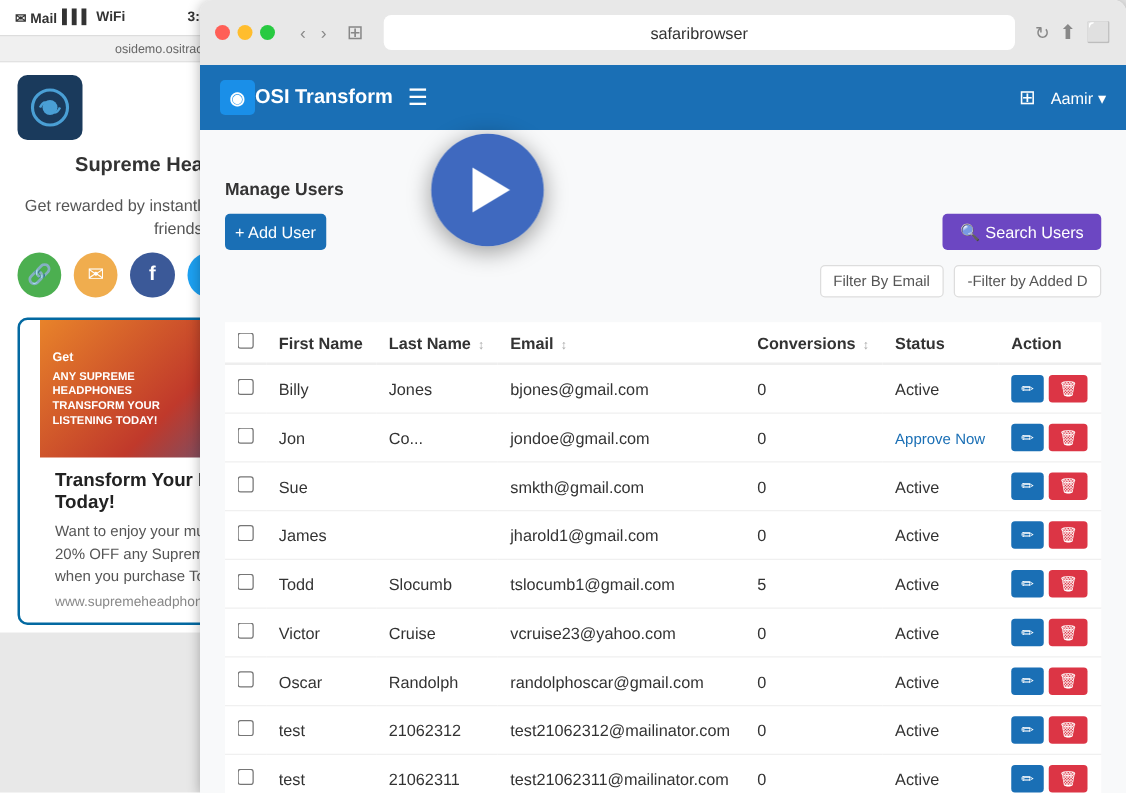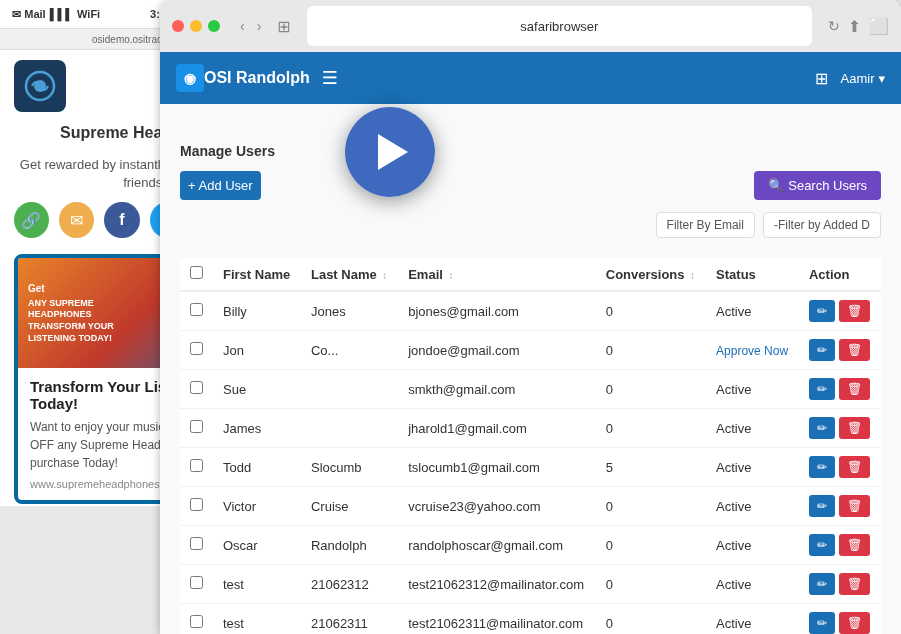--- a/index.html
+++ b/index.html
@@ -30,21 +30,21 @@
     .tl-red { background: #ff5f57; }
     .tl-yellow { background: #ffbd2e; }
     .tl-green { background: #28ca41; }
     .nav-btns { display: flex; gap: 4px; margin-left: 8px; }
     .nav-btn { background: none; border: none; font-size: 14px; color: #888; cursor: pointer; padding: 2px 4px; }
     .tab-icon { margin-left: 4px; font-size: 16px; color: #888; }
     .address-bar {
       flex: 1;
       background: white;
       border-radius: 6px;
-      height: 40px;
+      height: 28px;
       display: flex;
       align-items: center;
       justify-content: center;
       font-size: 13px;
       color: #333;
       margin: 0 8px;
     }
     .reload-btn { font-size: 14px; color: #888; cursor: pointer; }
     .browser-actions { display: flex; gap: 8px; align-items: center; }
     .share-btn, .expand-btn { font-size: 16px; color: #888; cursor: pointer; }
@@ -269,23 +269,24 @@
     }
     .si-link { background: #4CAF50; }
     .si-email { background: #f0ad4e; }
     .si-fb { background: #3b5998; }
     .si-tw { background: #1da1f2; }
     .si-li { background: #0077b5; }
     .si-doc { background: #34a853; }
 
     .promo-card {
       margin: 6px 14px;
-      border: 4px solid #0369a1;
+      border: 2px solid #0369a1;
       border-radius: 8px;
       overflow: hidden;
+      padding-left: 16px;
     }
     .promo-image {
       width: 100%;
       height: 110px;
       background: linear-gradient(135deg, #e8832a 0%, #c0392b 50%, #1a6fb5 100%);
       display: flex;
       align-items: center;
       justify-content: flex-start;
       padding: 10px;
       position: relative;
@@ -424,21 +425,21 @@
       <span class="share-btn">⬆</span>
       <span class="expand-btn">⬜</span>
     </div>
   </div>
 
   <div class="app-content">
 
     <div class="app-header">
       <div class="logo-icon">◉</div>
       <div class="app-logo">
-        <span>OSI Randolph</span>
+        <span>OSI Transform</span>
       </div>
       <span class="hamburger">☰</span>
       <div class="header-spacer"></div>
       <span class="header-grid-icon">⊞</span>
       <div class="header-user">
         <span>Aamir</span>
         <span>▾</span>
       </div>
     </div>
 

